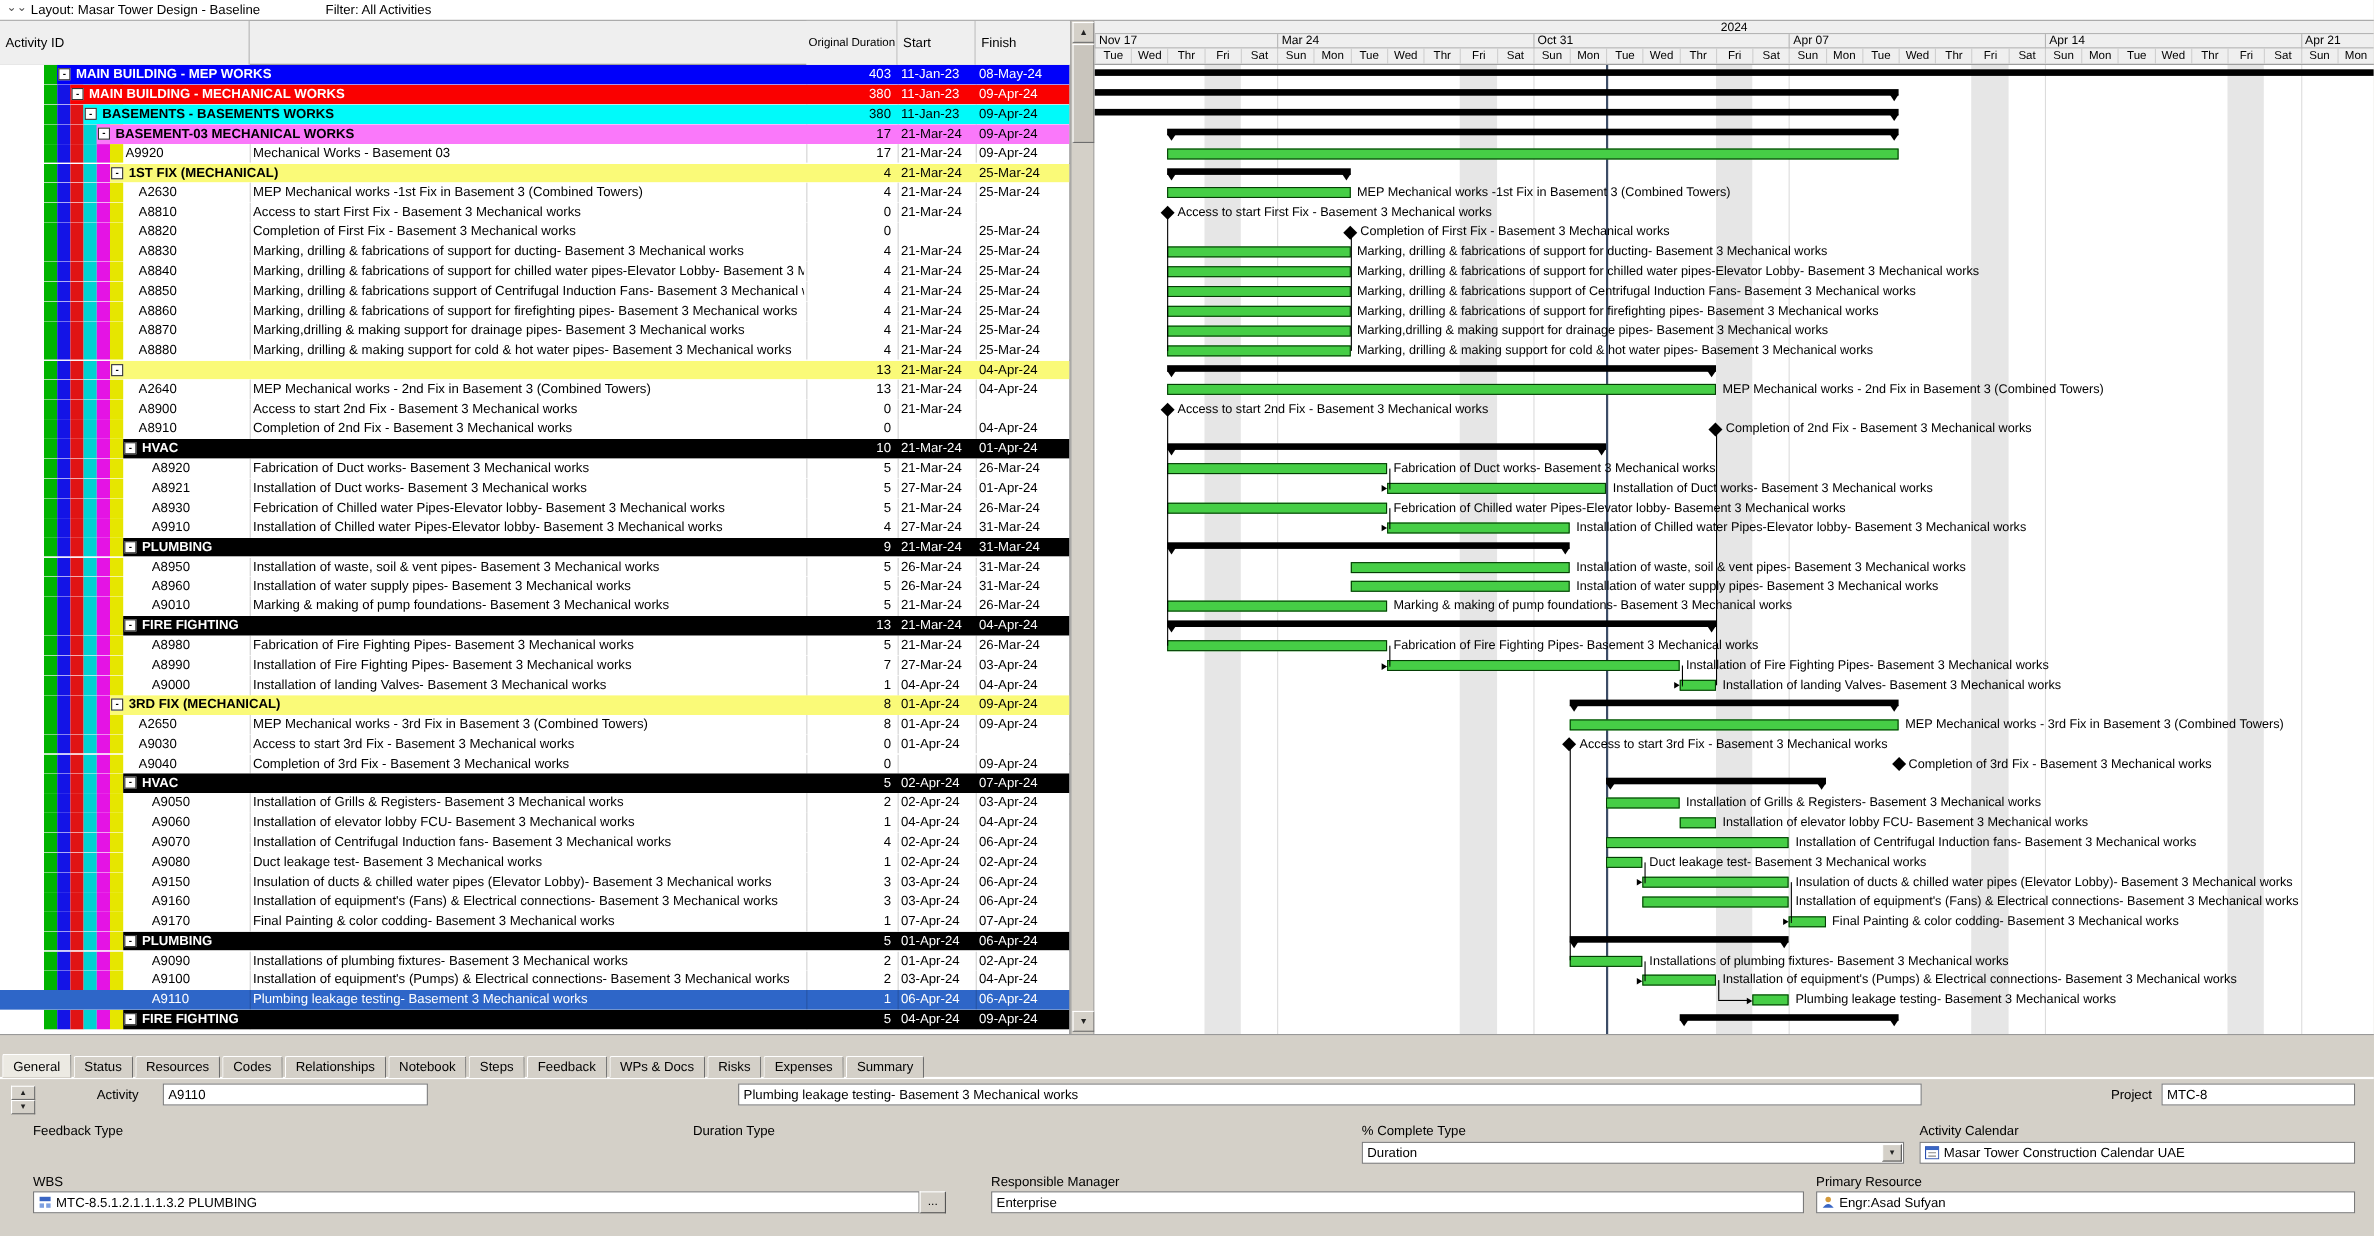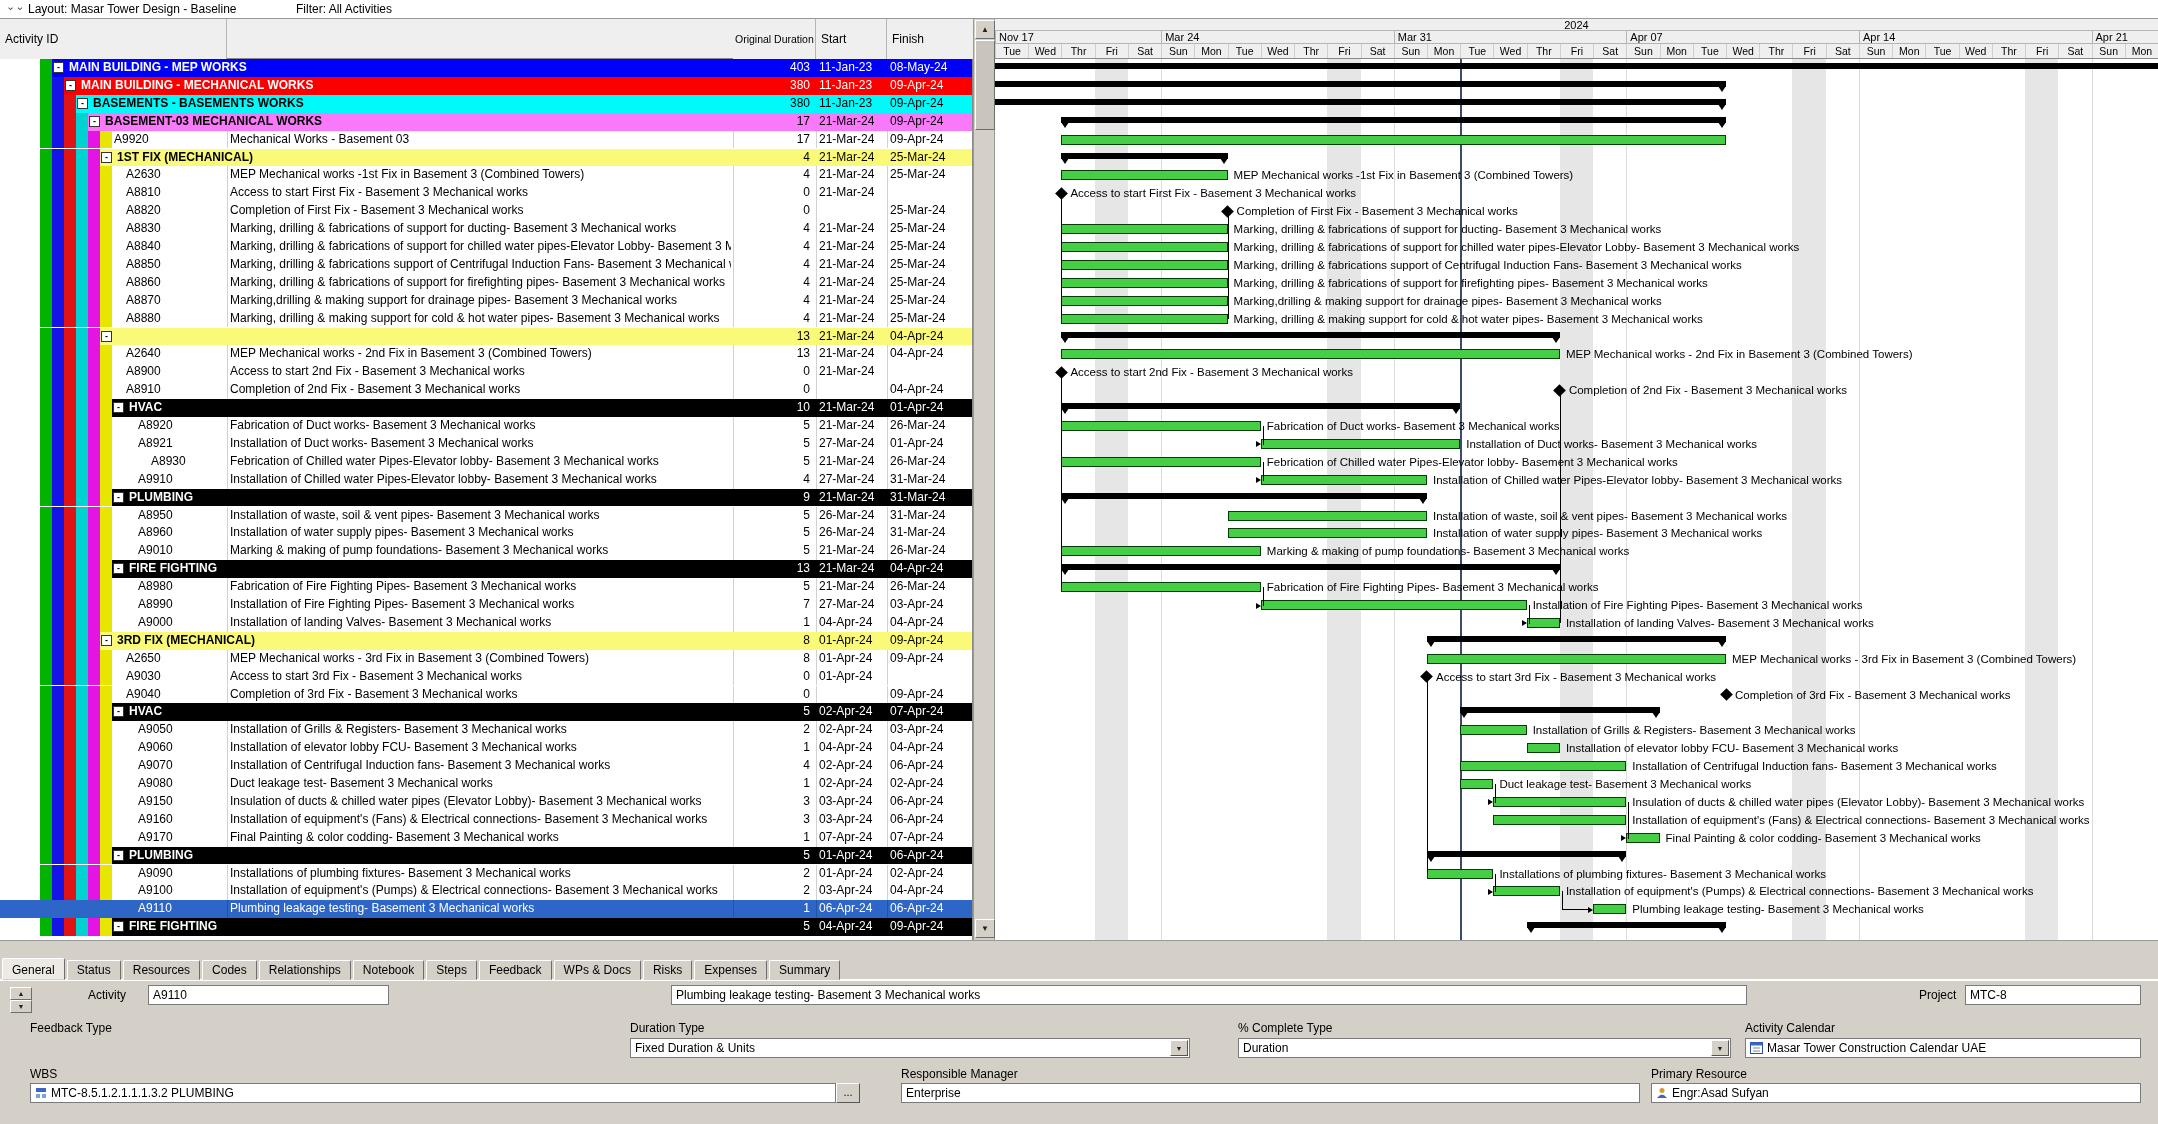--- a/index.html
+++ b/index.html
@@ -452,21 +452,21 @@
         <div class="stripe" style="left: 40px; background: rgb(0, 180, 0);"></div>
         <div class="stripe" style="left: 52px; background: rgb(20, 20, 230);"></div>
         <div class="stripe" style="left: 64px; background: rgb(224, 20, 20);"></div>
         <div class="stripe" style="left: 76px; background: rgb(0, 210, 210);"></div>
         <div class="stripe" style="left: 88px; background: rgb(228, 20, 228);"></div>
         <div class="stripe" style="left: 100px; background: rgb(230, 230, 0);"></div>
         <div class="gline" style="left: 227px;"></div>
         <div class="gline" style="left: 733px;"></div>
         <div class="gline" style="left: 816px;"></div>
         <div class="gline" style="left: 887px;"></div>
-        <div class="cell" style="left: 151px; width: 87px;">A8930</div>
+        <div class="cell" style="left: 138px; width: 87px;">A8930</div>
         <div class="cell" style="left: 230px; width: 501px;">Febrication of Chilled water Pipes-Elevator lobby- Basement 3 Mechanical works</div>
         <div class="cell" style="left: 733px; width: 77px; text-align: right;">5</div>
         <div class="cell" style="left: 819px; width: 66px;">21-Mar-24</div>
         <div class="cell" style="left: 890px; width: 80px;">26-Mar-24</div>
       </div>
       <div class="trow" style="top: 411.7px;">
         <div class="stripe" style="left: 40px; background: rgb(0, 180, 0);"></div>
         <div class="stripe" style="left: 52px; background: rgb(20, 20, 230);"></div>
         <div class="stripe" style="left: 64px; background: rgb(224, 20, 20);"></div>
         <div class="stripe" style="left: 76px; background: rgb(0, 210, 210);"></div>
@@ -925,21 +925,21 @@
       <div class="dcell" style="left: 132.914px; width: 33.2286px;">Sat</div>
       <div class="dcell" style="left: 166.143px; width: 33.2286px;">Sun</div>
       <div class="wcell" style="left: 166.143px; width: 232.6px;">Mar 24</div>
       <div class="dcell" style="left: 199.371px; width: 33.2286px;">Mon</div>
       <div class="dcell" style="left: 232.6px; width: 33.2286px;">Tue</div>
       <div class="dcell" style="left: 265.829px; width: 33.2286px;">Wed</div>
       <div class="dcell" style="left: 299.057px; width: 33.2286px;">Thr</div>
       <div class="dcell" style="left: 332.286px; width: 33.2286px;">Fri</div>
       <div class="dcell" style="left: 365.514px; width: 33.2286px;">Sat</div>
       <div class="dcell" style="left: 398.743px; width: 33.2286px;">Sun</div>
-      <div class="wcell" style="left: 398.743px; width: 232.6px;">Mar 31</div>
+      <div class="wcell" style="left: 398.743px; width: 232.6px;">Oct 31</div>
       <div class="dcell" style="left: 431.971px; width: 33.2286px;">Mon</div>
       <div class="dcell" style="left: 465.2px; width: 33.2286px;">Tue</div>
       <div class="dcell" style="left: 498.429px; width: 33.2286px;">Wed</div>
       <div class="dcell" style="left: 531.657px; width: 33.2286px;">Thr</div>
       <div class="dcell" style="left: 564.886px; width: 33.2286px;">Fri</div>
       <div class="dcell" style="left: 598.114px; width: 33.2286px;">Sat</div>
       <div class="dcell" style="left: 631.343px; width: 33.2286px;">Sun</div>
       <div class="wcell" style="left: 631.343px; width: 232.6px;">Apr 07</div>
       <div class="dcell" style="left: 664.571px; width: 33.2286px;">Mon</div>
       <div class="dcell" style="left: 697.8px; width: 33.2286px;">Tue</div>
@@ -1118,24 +1118,20 @@
       <div>▼</div>
     </div>
     <span class="lbl" style="left:88px;top:7px">Activity</span>
     <div class="fld" style="left:148px;top:4px;width:241px">A9110</div>
     <div class="fld" style="left:671px;top:4px;width:1076px">Plumbing leakage testing- Basement 3 Mechanical works</div>
     <span class="lbl" style="left:1919px;top:7px">Project</span>
     <div class="fld" style="left:1965px;top:4px;width:176px">MTC-8</div>
 
     <span class="lbl" style="left:30px;top:40px">Feedback Type</span>
     <span class="lbl" style="left:630px;top:40px">Duration Type</span>
-    <div class="fld" style="left:630px;top:57px;width:560px">
-      <span>Fixed Duration &amp; Units</span>
-      <span class="ddbtn">▼</span>
-    </div>
     <span class="lbl" style="left:1238px;top:40px">% Complete Type</span>
     <div class="fld" style="left:1238px;top:57px;width:493px">
       <span>Duration</span>
       <span class="ddbtn">▼</span>
     </div>
     <span class="lbl" style="left:1745px;top:40px">Activity Calendar</span>
     <div class="fld" style="left:1745px;top:57px;width:396px">
       <svg class="mini" width="13" height="13">
           <rect x="0.5" y="1.5" width="12" height="11" fill="#fff" stroke="#2b4fae"></rect>
           <rect x="0.5" y="1.5" width="12" height="3" fill="#3a66c4"></rect>

